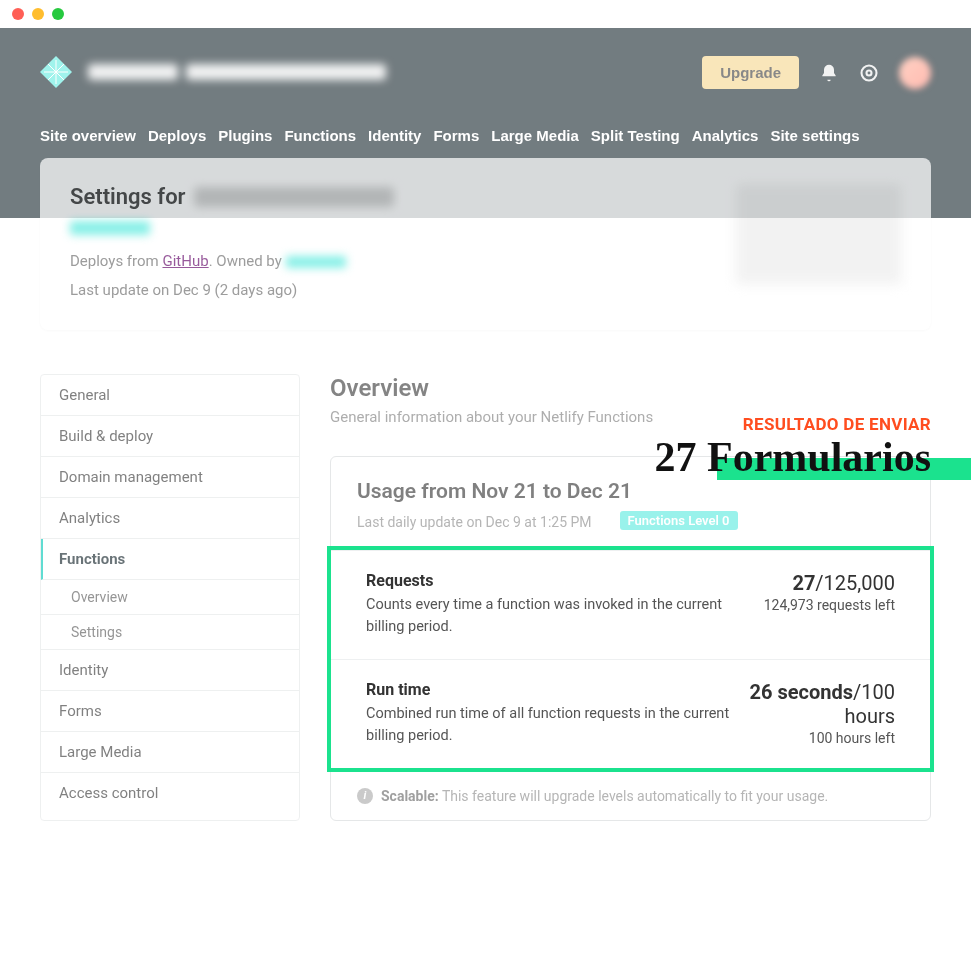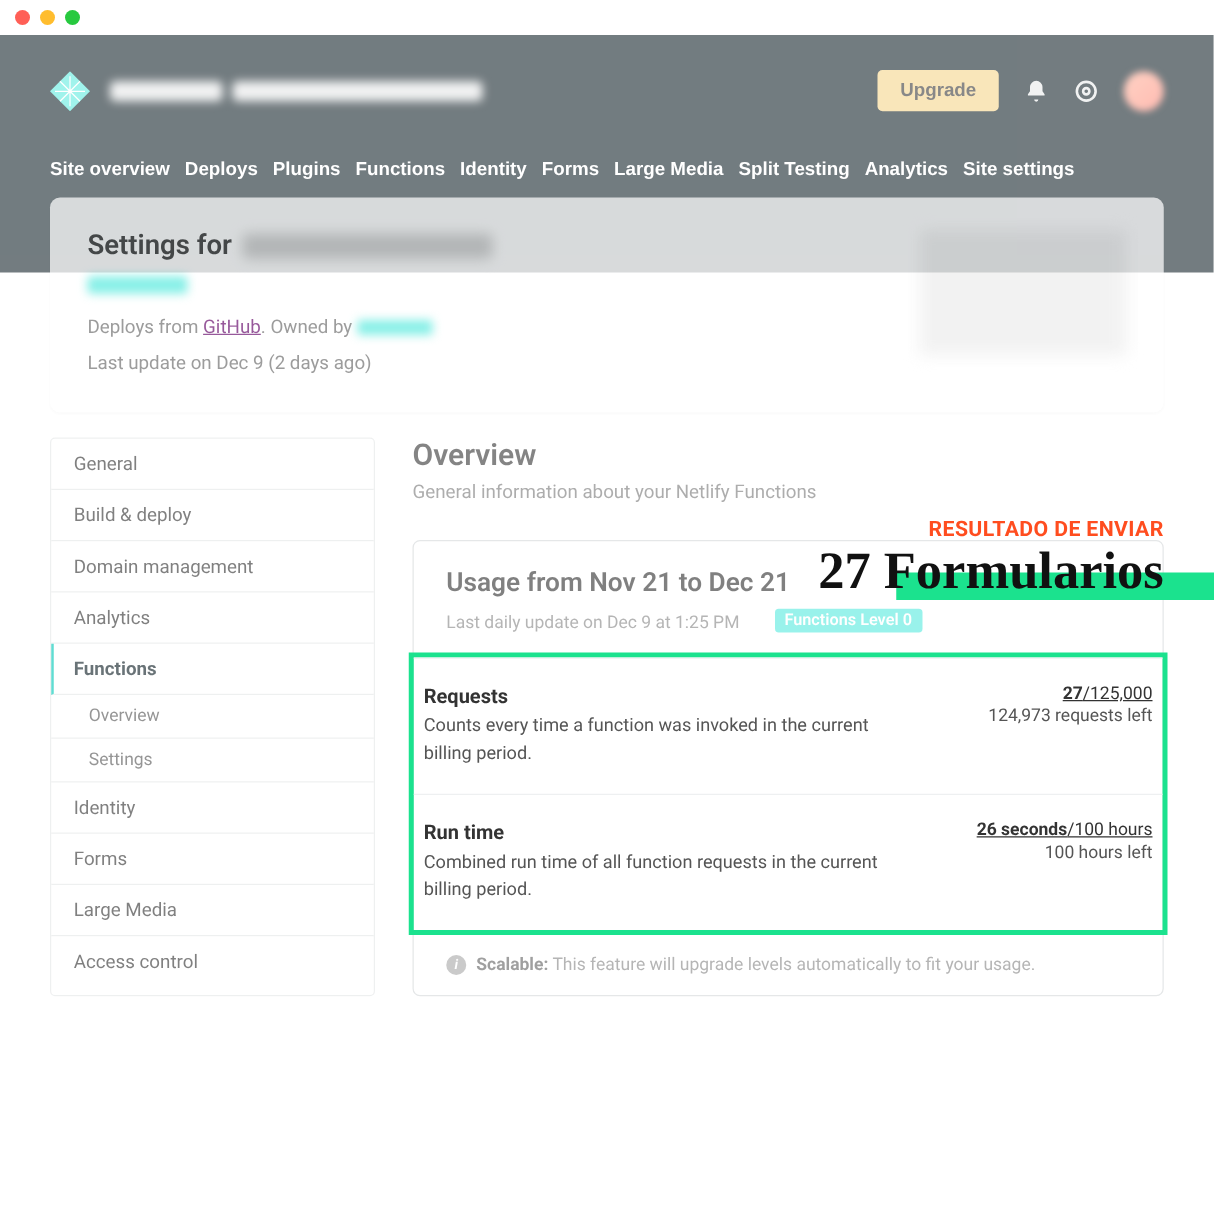--- a/index.html
+++ b/index.html
@@ -7,21 +7,21 @@
     
     .window { width: 100%; height: 100%; }
     .titlebar { height: 28px; display: flex; align-items: center; padding-left: 12px; background: #fff; border-top-left-radius: 6px; border-top-right-radius: 6px; }
     .traffic-light { width: 12px; height: 12px; border-radius: 50%; margin-right: 8px; }
     .tl-red { background: #ff5f56; }
     .tl-yellow { background: #ffbd2e; }
     .tl-green { background: #27c93f; }
     
     .header-area { position: relative; }
     .top-section { background: #0e1e25; opacity: 0.58; height: 190px; padding: 28px 40px 0 40px; color: #fff; }
-    .top-row { display: flex; align-items: center; justify-content: space-between; }
+    .top-row { display: flex; align-items: flex-start; justify-content: space-between; }
     .logo-area { display: flex; align-items: center; }
     .logo-icon { width: 32px; height: 32px; margin-right: 16px; }
     .breadcrumb-blur { display: flex; gap: 8px; align-items: center; filter: blur(4px); }
     .blur-box { background: #e8e9ea; border-radius: 4px; }
     .header-right { display: flex; align-items: center; gap: 20px; }
     .upgrade-btn { background: #f6d58a; color: #333; padding: 8px 18px; border-radius: 4px; font-weight: 600; font-size: 15px; border: none; cursor: pointer; }
     .header-icon { width: 20px; height: 20px; opacity: 0.9; }
     .avatar { width: 32px; height: 32px; border-radius: 50%; background: linear-gradient(135deg, #ffb199, #ff8a7a); filter: blur(3px); }
     
     .nav-tabs { display: flex; gap: 12px; margin-top: 32px; flex-wrap: wrap; }
@@ -37,46 +37,46 @@
     .settings-meta { color: #777; font-size: 15px; line-height: 1.9; }
     .settings-meta a { color: #701a75; text-decoration: underline; }
     .blurred-inline { filter: blur(4px); background: #5cebdf; display: inline-block; width: 60px; height: 12px; border-radius: 2px; vertical-align: middle; }
     .preview-thumb { width: 165px; height: 100px; background: #eee; filter: blur(6px); border-radius: 2px; }
     
     .annotation { position: absolute; top: 414px; right: 40px; text-align: right; z-index: 100; }
     .annotation-label { color: #ff4d1f; font-weight: 700; font-size: 17px; letter-spacing: 0.3px; }
     .annotation-big { font-family: Georgia, 'Times New Roman', serif; font-weight: 900; font-size: 42px; color: #111; line-height: 1.1; position: relative; }
     .annotation-highlight { position: absolute; left: 62px; bottom: 0; width: 278px; height: 22px; background: #1be28e; z-index: -1; }
     
-    .main-layout { display: flex; padding: 0 40px; gap: 30px; margin-top: 20px; opacity: 1; }
+    .main-layout { display: flex; padding: 0 40px; gap: 30px; margin-top: 44px; opacity: 1; }
     
     .sidebar { width: 260px; flex-shrink: 0; border: 1px solid #e5e7e8; border-radius: 4px; }
     .sidebar-item { padding: 11px 18px; color: #333; font-size: 15px; border-bottom: 1px solid #e5e7e8; cursor: pointer; }
     .sidebar-item:last-child { border-bottom: none; }
     .sidebar-item.active { font-weight: 700; color: #0e1e25; border-left: 2px solid #00c7b7; padding-left: 16px; }
     .sidebar-subitem { padding: 9px 18px 9px 30px; color: #555; font-size: 14px; cursor: pointer; border-bottom: 1px solid #e5e7e8; }
     
     .content { flex: 1; }
     .content-header { margin-bottom: 30px; opacity: 0.6; }
     .content-header h2 { font-size: 24px; font-weight: 600; color: #333; margin-bottom: 6px; }
     .content-header p { color: #777; font-size: 15px; }
     
     .usage-card { border: 1px solid #e5e7e8; border-radius: 6px; background: #fff; }
     .usage-head { padding: 22px 26px 16px; opacity: 0.62; }
     .usage-head h3 { font-size: 21px; font-weight: 600; color: #333; margin-bottom: 8px; }
     .usage-meta { color: #888; font-size: 14px; display: flex; align-items: flex-end; gap: 28px; }
     .badge { background: #5cebdf; color: #fff; padding: 2px 8px; border-radius: 3px; font-size: 13px; font-weight: 600; }
     
     .highlighted-block { border: 4px solid #1be28e; margin: 0 -4px; }
-    .metric-row { display: flex; justify-content: space-between; padding: 20px 8px; border-top: 1px solid #eef0f1; }
+    .metric-row { display: flex; justify-content: space-between; padding: 20px 35px; border-top: 1px solid #eef0f1; }
     .metric-left { max-width: 390px; }
     .metric-left h4 { font-size: 16px; font-weight: 700; color: #333; margin-bottom: 4px; }
     .metric-left p { font-size: 14.5px; color: #555; line-height: 1.55; }
     .metric-right { text-align: right; }
-    .metric-value { font-size: 14px; font-weight: 700; color: #333; margin-bottom: 2px; text-decoration: underline; }
+    .metric-value { font-size: 20px; font-weight: 700; color: #333; margin-bottom: 2px; }
     .metric-value .divider-slash { font-weight: 400; color: #333; }
     .metric-sub { font-size: 14px; color: #555; }
     
     .scalable-row { padding: 16px 26px; color: #888; font-size: 14px; display: flex; align-items: center; gap: 8px; opacity: 0.62; }
     .scalable-row .icon { width: 16px; height: 16px; border-radius: 50%; background: #aaa; color: #fff; display: inline-flex; align-items: center; justify-content: center; font-size: 11px; font-weight: 700; font-style: italic; }
     .scalable-row strong { color: #666; font-weight: 700; }
     
     .learn-more { padding: 20px 26px 10px; color: #00a99d; font-weight: 700; font-size: 15px; opacity: 0.62; cursor: pointer; }
     .learn-more .arrow { font-size: 13px; margin-left: 4px; }
     

